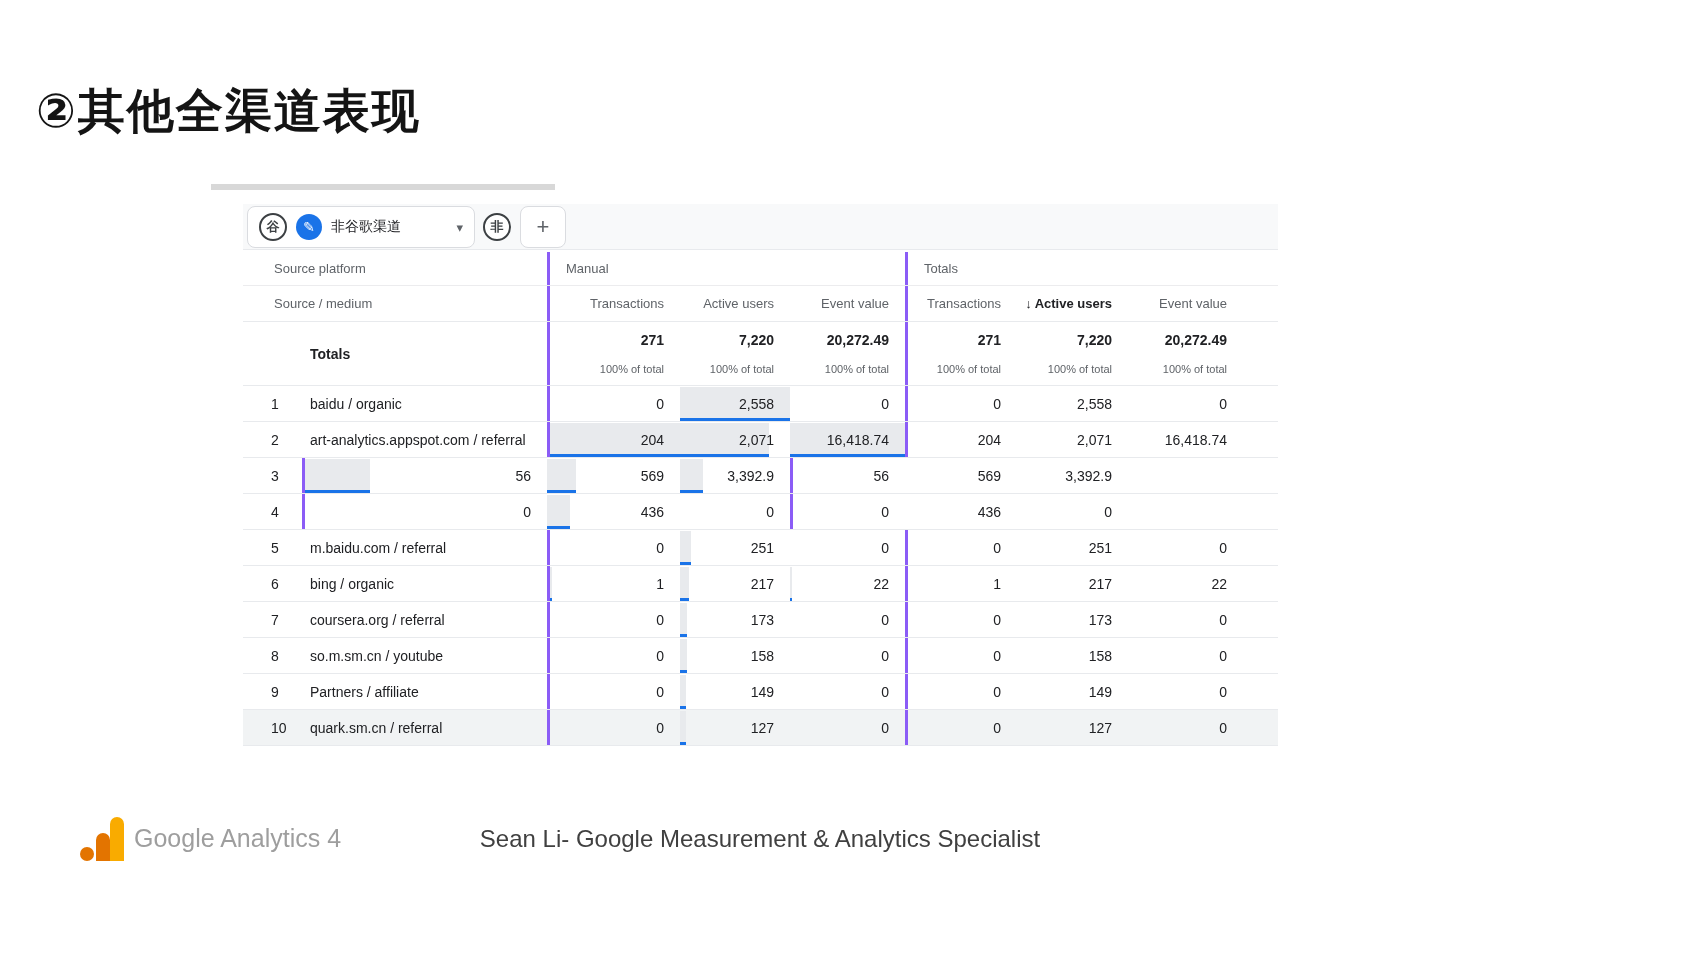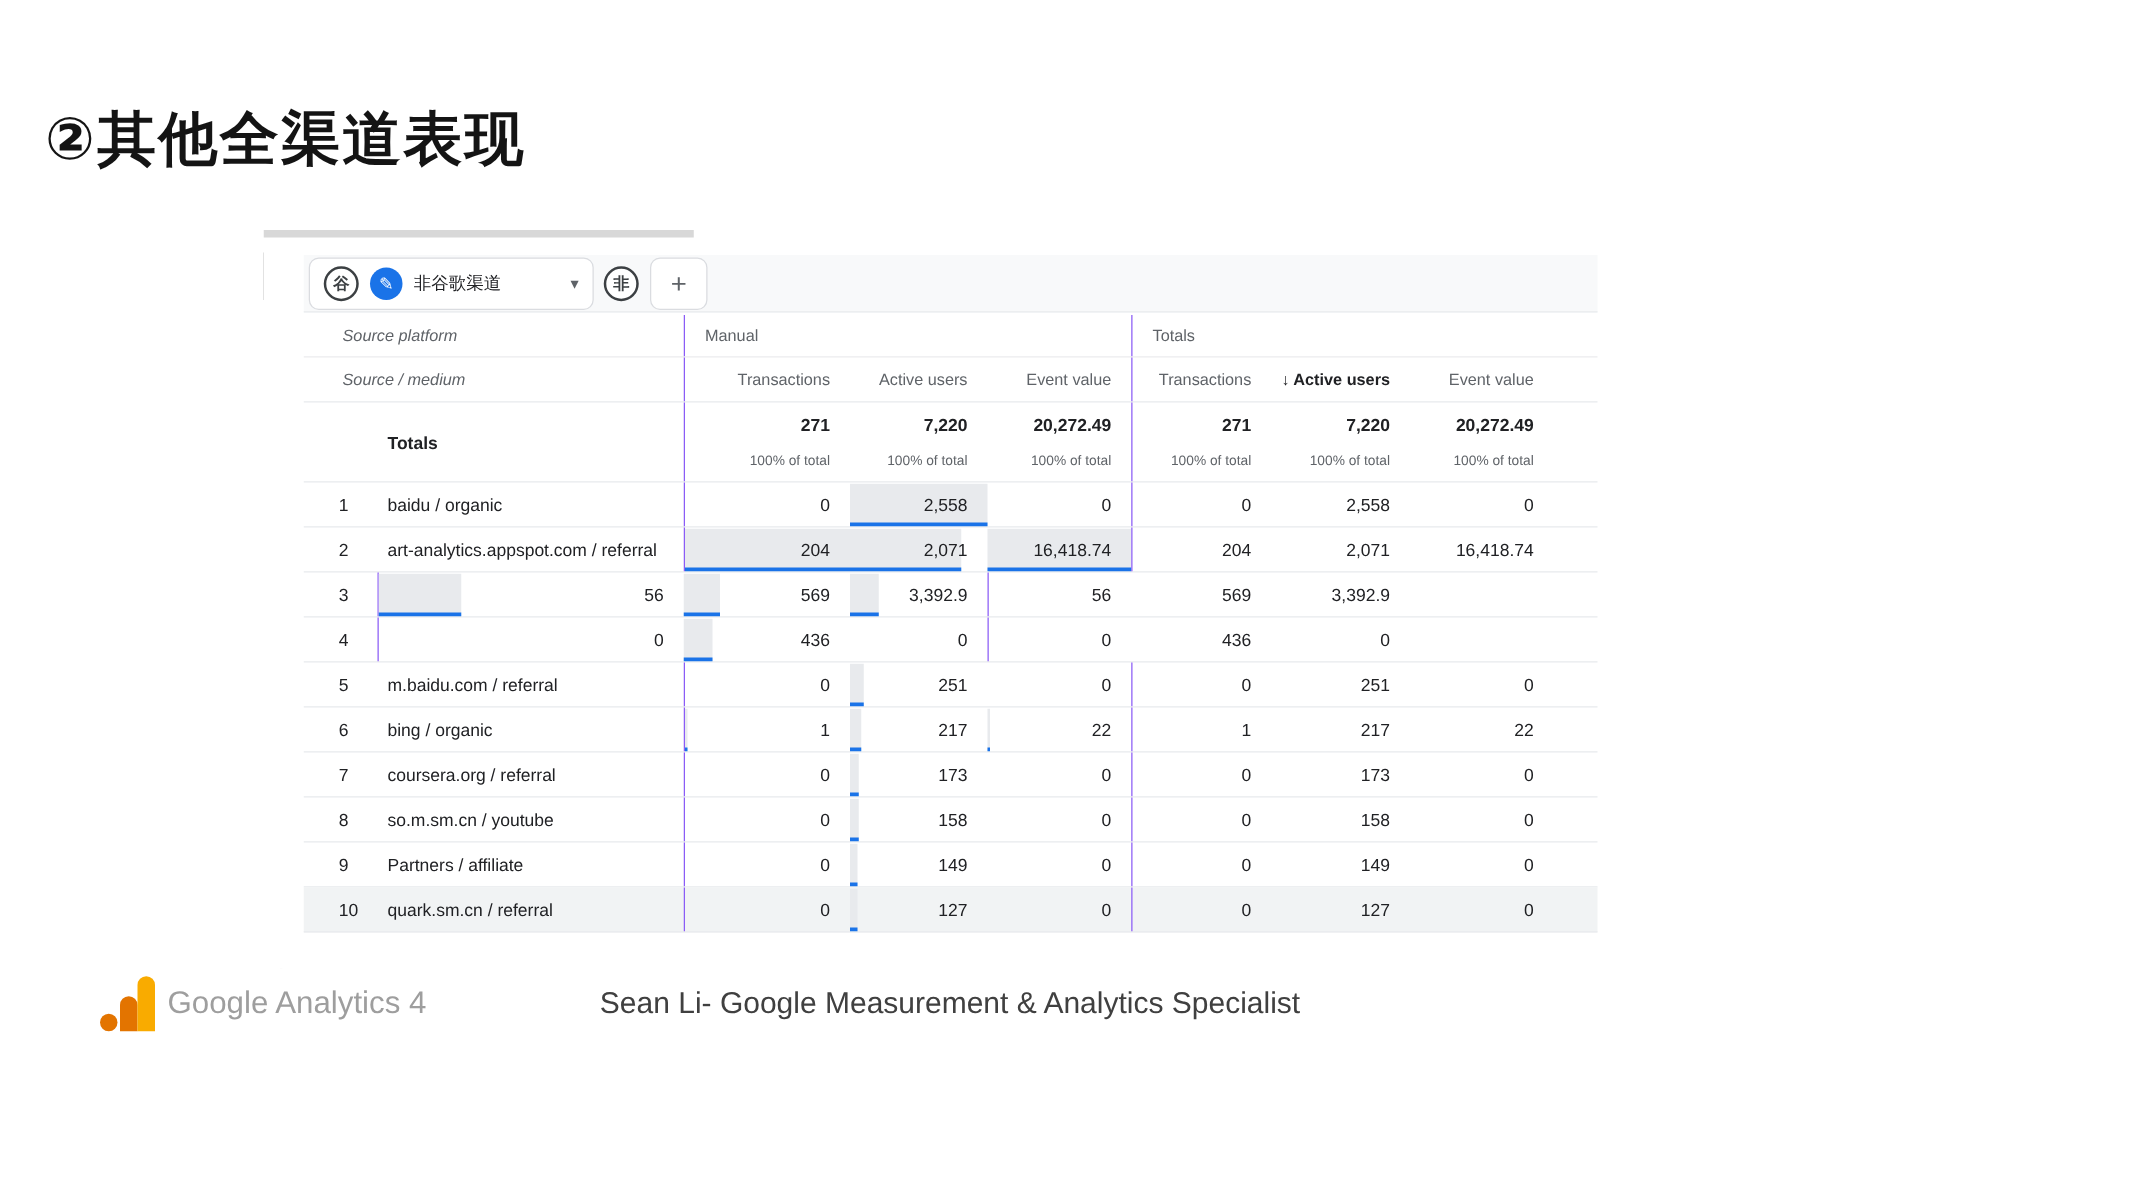--- a/index.html
+++ b/index.html
@@ -27,41 +27,41 @@
   .add-tab{position:absolute;left:277px;top:2px;width:46px;height:42px;background:#fff;border:1px solid #dadce0;border-radius:8px;display:flex;align-items:center;justify-content:center;font-size:22px;color:#5f6368;cursor:pointer;}
 
   
   .table{position:absolute;left:32px;top:56px;width:1035px;}
   .grid{display:grid;grid-template-columns:59px 245px 133px 110px 115px 112px 111px 115px 1fr;}
   .ghrow{height:34px;border-bottom:1px solid #ececee;}
   .chrow{height:36px;border-bottom:1px solid #e8eaed;}
   .totalsrow{height:64px;border-bottom:1px solid #e8eaed;}
   .trow{height:36px;border-bottom:1px solid #e8eaed;}
   .c{display:flex;align-items:center;position:relative;min-width:0;}
-  .span2{grid-column:1/3;font-style:italic;}
+  .span2{grid-column:1/3;}
   .span3a{grid-column:3/6;}
   .span3b{grid-column:6/9;}
   .glabel{font-size:13px;color:#5f6368;padding-left:16px;}
   .dimlabel{padding-left:31px;}
-  .vline{border-left:1px solid #8b5cf6;}
+  .vline{border-left:3px solid #8b5cf6;}
   .ch{justify-content:flex-end;padding-right:16px;font-size:13px;color:#5f6368;gap:3px;white-space:nowrap;cursor:pointer;text-align:center;}
   .ch-sorted{color:#202124;font-weight:700;}
   .num{padding-left:28px;font-size:14px;color:#202124;}
   .src{padding-left:8px;font-size:14px;color:#202124;white-space:nowrap;}
   .val{justify-content:flex-end;padding-right:16px;font-size:14px;color:#202124;}
   .vt{position:relative;z-index:1;}
   .bar{position:absolute;left:0;top:1px;bottom:0;background:#e8eaed;border-bottom:3px solid #1a73e8;z-index:0;}
   .tlabel{font-weight:700;font-size:14px;color:#202124;}
   .tcell{flex-direction:column;align-items:flex-end;justify-content:center;gap:15px;padding-right:16px;}
   .tv{font-weight:700;font-size:14px;color:#202124;}
   .tsub{font-size:11px;color:#5f6368;}
   .hl{background:#f1f3f4;}
 
   
-  .footer{position:absolute;left:0;top:764px;width:1535px;height:90px;}
+  .footer{position:absolute;left:0;top:800px;width:1535px;height:90px;}
   .ga-logo{position:absolute;left:80px;top:16px;width:46px;height:46px;}
   .ga-bar-tall{position:absolute;right:2px;top:1px;width:14px;height:44px;background:#F9AB00;border-radius:7px 7px 0 0;}
   .ga-bar-mid{position:absolute;left:16px;bottom:1px;width:14px;height:28px;background:#E37400;border-radius:7px 7px 0 0;}
   .ga-dot{position:absolute;left:0;bottom:1px;width:14px;height:14px;background:#E37400;border-radius:50%;}
   .brand{position:absolute;left:134px;top:24px;font-size:25px;color:#9e9e9e;}
   .center-credit{position:absolute;left:760px;top:25px;transform:translateX(-50%);font-size:24px;color:#404040;white-space:nowrap;}
   .tagline{position:absolute;right:188px;top:29px;font-size:20px;font-style:italic;font-weight:700;font-family:"DejaVu Serif","Liberation Serif",serif;white-space:nowrap;}
 </style>
 </head>
 <body>

